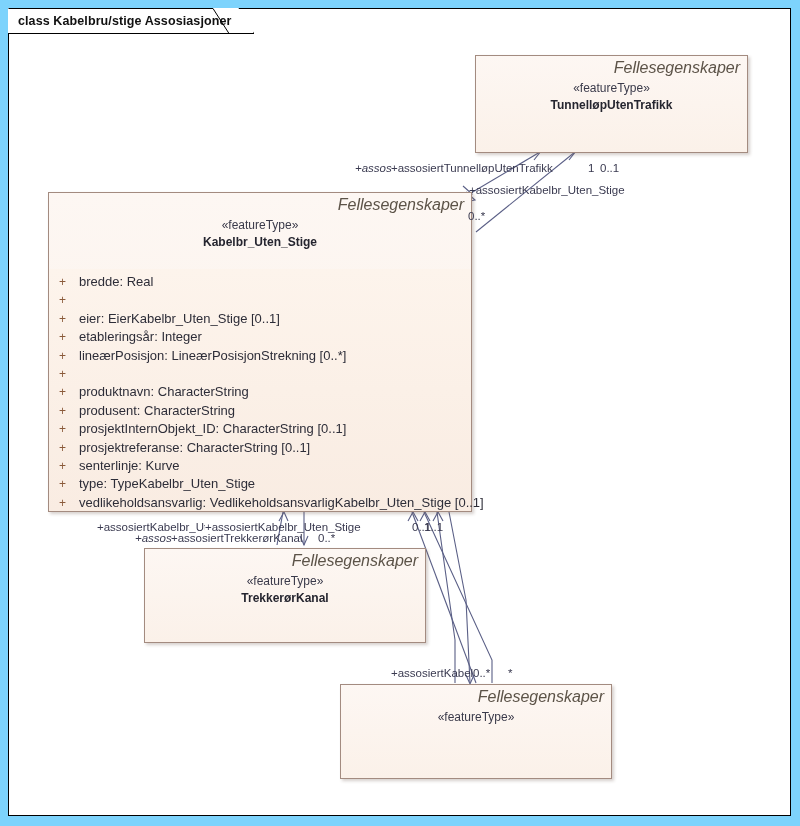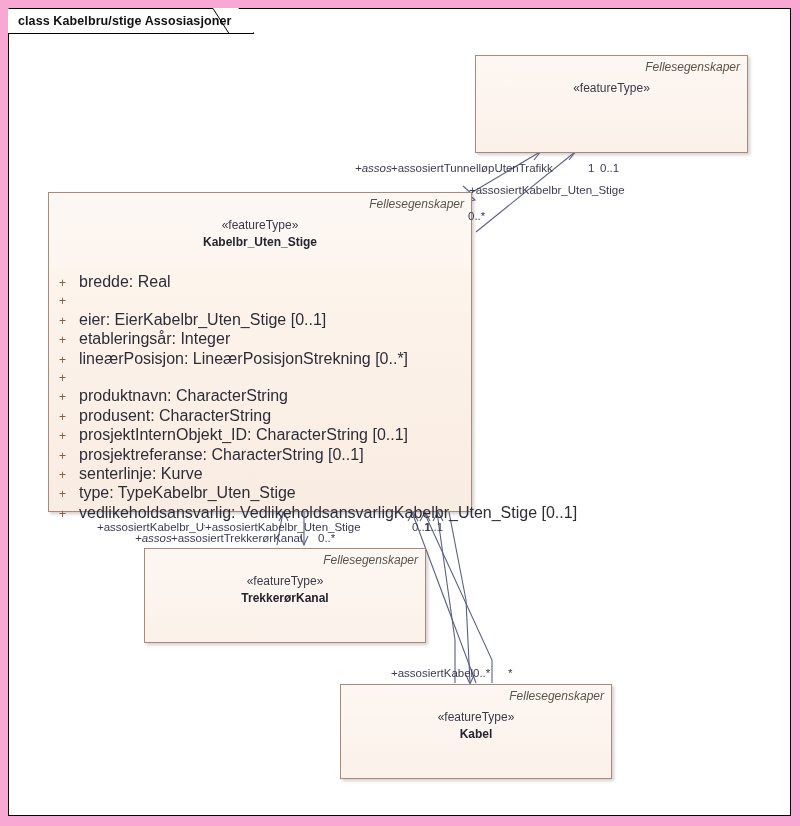--- a/index.html
+++ b/index.html
@@ -8,21 +8,21 @@
     background: #ffffff;
   }
   body {
     font-family: "Liberation Sans", sans-serif;
     -webkit-font-smoothing: antialiased;
   }
   #canvas {
     position: relative;
     width: 800px;
     height: 826px;
-    background: #f9a8d4;
+    background: #7dd3fc;
     overflow: hidden;
   }
 
   
   .frame {
     position: absolute;
     left: 8px;
     top: 8px;
     width: 783px;
     height: 808px;
@@ -71,21 +71,21 @@
     background: linear-gradient(to bottom, #fdf7f3 0%, #fbf1e9 100%);
     box-shadow: 2px 2px 3px rgba(120,100,90,0.30);
   }
   .uml-header {
     position: relative;
     box-sizing: border-box;
     padding: 4px 7px 7px 7px;
   }
   .uml-pkg {
     text-align: right;
-    font-size: 12px;
+    font-size: 16px;
     font-style: italic;
     color: #5c5348;
     line-height: 15px;
     white-space: nowrap;
   }
   .uml-stereo {
     text-align: center;
     font-size: 12px;
     color: #3a3a4a;
     line-height: 17px;
@@ -122,21 +122,21 @@
   .attr-vis {
     display: inline-block;
     width: 24px;
     flex: 0 0 24px;
     color: #8a5a3a;
     font-size: 12px;
     padding-left: 4px;
     box-sizing: border-box;
   }
   .attr-text {
-    font-size: 16px;
+    font-size: 13px;
     color: #2d2d38;
   }
 
   
   .conn-label {
     position: absolute;
     font-size: 11.5px;
     color: #3a3a50;
     white-space: nowrap;
     line-height: 14px;
@@ -213,20 +213,21 @@
     <path class="link-arrow" d="M420,521 L425,512 L430,521"></path>
     <path class="link-arrow" d="M433,521 L438,512 L443,521"></path>
 
     <path class="link-arrow" d="M466,675 L470,684 L474,675"></path>
   </svg>
 
   <div class="uml-class" style="left:475px; top:55px; width:273px; height:98px;">
     <div class="uml-header" style="height:100%;">
       <div class="uml-pkg">Fellesegenskaper</div>
       <div class="uml-stereo">«featureType»</div>
+      <div class="uml-name">TunnelløpUtenTrafikk</div>
     </div>
   </div>
 
   <div class="uml-class" style="left:48px; top:192px; width:424px; height:320px;">
     <div class="uml-header" style="height:76px;">
       <div class="uml-pkg">Fellesegenskaper</div>
       <div class="uml-stereo">«featureType»</div>
       <div class="uml-name">Kabelbr_Uten_Stige</div>
     </div>
     <div class="uml-divider" style="top:76px;"></div>
@@ -289,21 +290,20 @@
       <div class="uml-pkg">Fellesegenskaper</div>
       <div class="uml-stereo">«featureType»</div>
       <div class="uml-name">TrekkerørKanal</div>
     </div>
   </div>
 
   <div class="uml-class" style="left:340px; top:684px; width:272px; height:95px;">
     <div class="uml-header" style="height:100%;">
       <div class="uml-pkg">Fellesegenskaper</div>
       <div class="uml-stereo">«featureType»</div>
-      <div class="uml-name">Kabel</div>
     </div>
   </div>
 
   <div class="conn-label clip-2" style="left:355px; top:161px;">+assos</div>
   <div class="conn-label" style="left:391px; top:161px;">+assosiertTunnelløpUtenTrafikk</div>
   <div class="conn-label" style="left:588px; top:161px;">1</div>
   <div class="conn-label" style="left:600px; top:161px;">0..1</div>
   <div class="conn-label" style="left:469px; top:183px;">+assosiertKabelbr_Uten_Stige</div>
   <div class="conn-label" style="left:468px; top:209px;">0..*</div>
 

